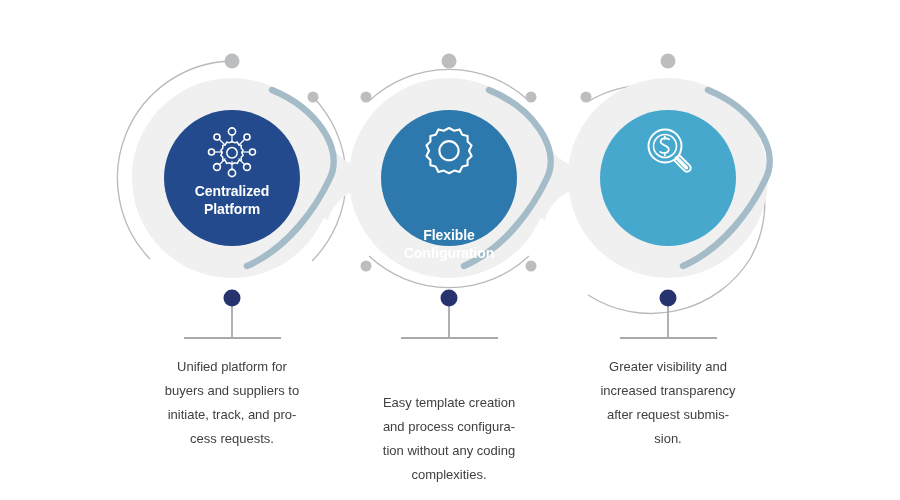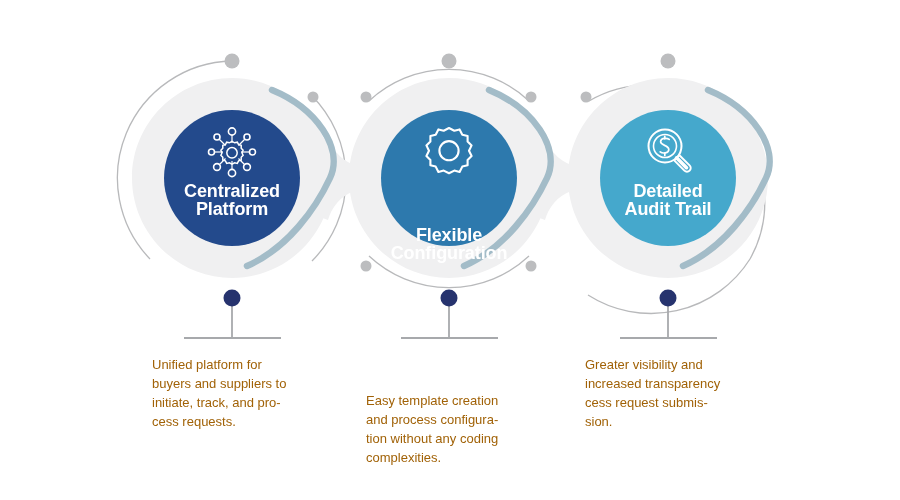--- a/index.html
+++ b/index.html
@@ -24,32 +24,32 @@
     left: 0;
     top: 0;
     width: 900px;
     height: 500px;
   }
   .node-title {
     position: absolute;
     text-align: center;
     color: #ffffff;
     font-weight: bold;
-    font-size: 18px;
+    font-size: 14px;
     line-height: 18px;
     letter-spacing: -0.1px;
     white-space: pre-line;
     pointer-events: none;
   }
   .caption {
     position: absolute;
-    text-align: left;
-    color: #a16207;
+    text-align: center;
+    color: #404040;
     font-size: 13px;
-    line-height: 19px;
+    line-height: 24px;
     white-space: pre-line;
   }
 </style>
 </head>
 <body>
 
 <div id="stage">
 
   <svg id="scene" viewBox="0 0 900 500">
     <defs>
@@ -215,29 +215,27 @@
       <circle cx="232" cy="298" r="8.5" fill="#26336e"></circle>
       <circle cx="449" cy="298" r="8.5" fill="#26336e"></circle>
       <circle cx="668" cy="298" r="8.5" fill="#26336e"></circle>
     </g>
   </svg>
 
   <div class="node-title" style="left:132px; top:182px; width:200px;">Centralized
 Platform</div>
   <div class="node-title" style="left:349px; top:182px; width:200px;margin-top:44px;">Flexible
 Configuration</div>
-  <div class="node-title" style="left:568px; top:182px; width:200px;">Detailed
-Audit Trail</div>
 
   <div class="caption" style="left:152px; top:355px; width:160px;">Unified platform for
 buyers and suppliers to
 initiate, track, and pro-
 cess requests.</div>
   <div class="caption" style="left:366px; top:355px; width:166px;margin-top:36px;">Easy template creation
 and process configura-
 tion without any coding
 complexities.</div>
   <div class="caption" style="left:585px; top:355px; width:166px;">Greater visibility and
 increased transparency
-cess request submis-
+after request submis-
 sion.</div>
 
 </div>
 
 </body></html>

